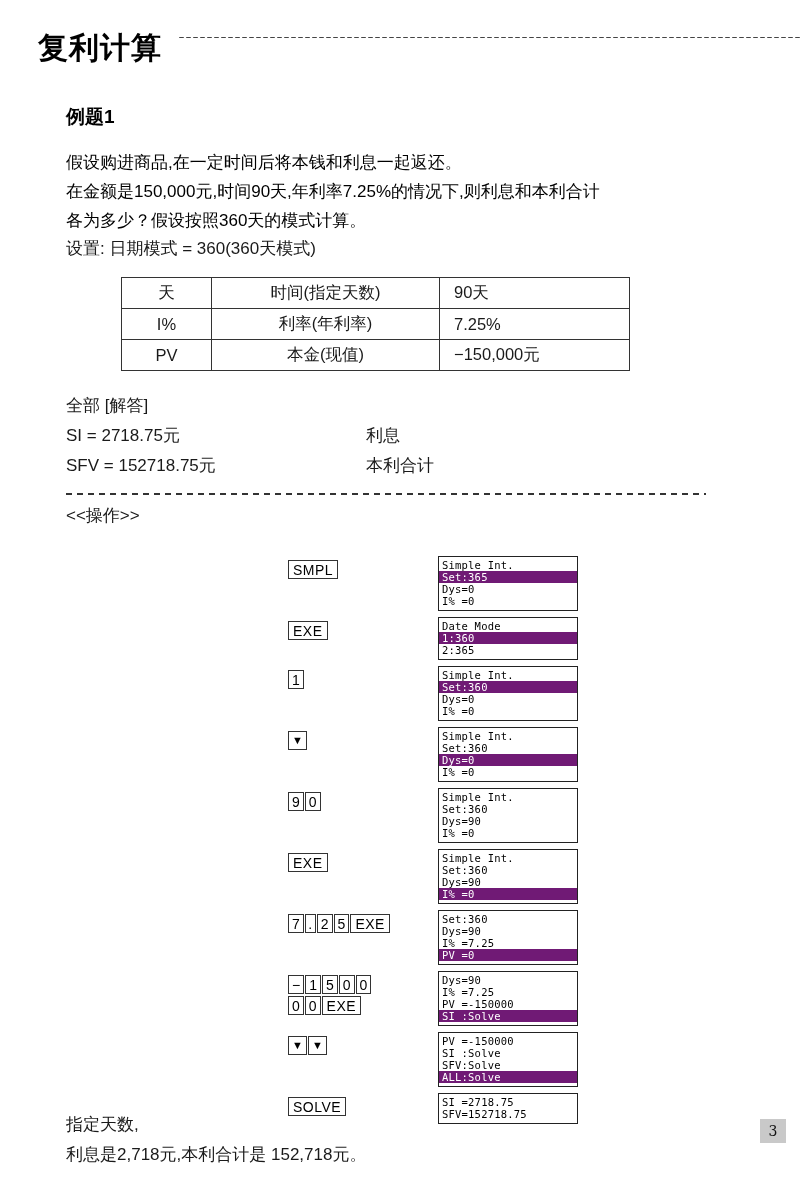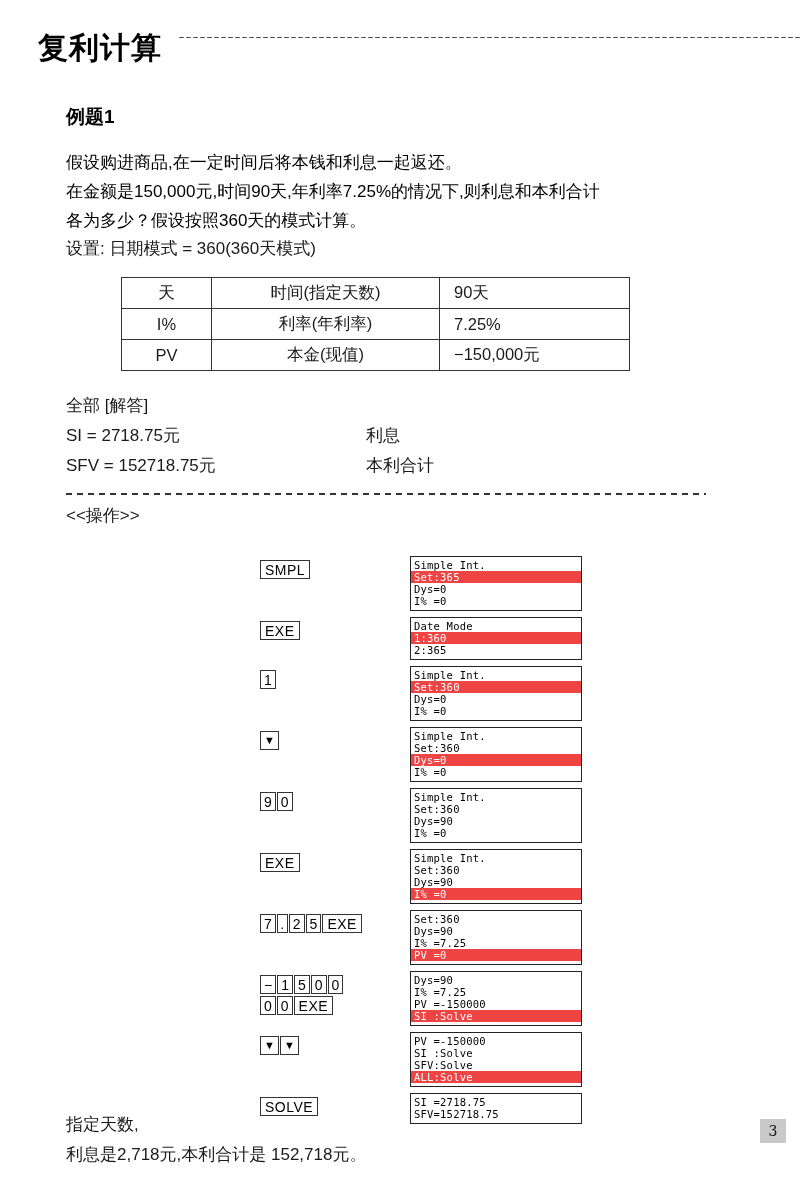--- a/index.html
+++ b/index.html
@@ -107,21 +107,21 @@
     margin-top: 12px;
     height: 2px;
     width: 640px;
     background-image: linear-gradient(to right, #333 0 6px, transparent 6px 11px);
     background-size: 11px 2px;
     background-repeat: repeat-x;
   }
   .op-label { font-size: 17px; line-height: 30px; margin-top: 6px; color: #1a1a1a; }
 
   
-  .seq { position: absolute; left: 260px; top: 556px; width: 330px; }
+  .seq { position: absolute; left: 288px; top: 556px; width: 330px; }
   .seq-row {
     display: flex;
     align-items: flex-start;
     margin-bottom: 6px;
   }
   .keys-col { width: 150px; padding-top: 4px; }
   .key-line { display: flex; gap: 1px; margin-bottom: 2px; }
   .key {
     display: inline-flex;
     align-items: center;
@@ -135,37 +135,37 @@
     min-width: 15px;
     padding: 0 3px;
     line-height: 1;
     font-family: "Liberation Sans", "DejaVu Sans", sans-serif;
   }
   .key.wide { padding: 0 4px; letter-spacing: 0.5px; }
   .key.dot { min-width: 11px; padding: 0 2px; }
   .key.arrow { font-size: 11px; }
 
   .lcd {
-    width: 172px;
+    width: 140px;
     border: 1px solid #222;
     background: #fff;
     padding: 2px 0 3px 0;
     font-family: "DejaVu Sans Mono", "Liberation Mono", monospace;
     font-size: 10.5px;
     line-height: 12px;
     letter-spacing: 0.2px;
     color: #000;
   }
   .lcd .lcd-line {
     padding: 0 3px;
     white-space: pre;
     height: 12px;
   }
   .lcd .lcd-line.hl {
-    background: #ef4444;
+    background: #701a75;
     color: #fff;
   }
 
   
   .footer { position: absolute; left: 66px; top: 1110px; }
   .footer .f-line { font-size: 17px; line-height: 30px; color: #1a1a1a; white-space: nowrap; }
   .page-badge {
     position: absolute;
     right: 14px;
     top: 1119px;

